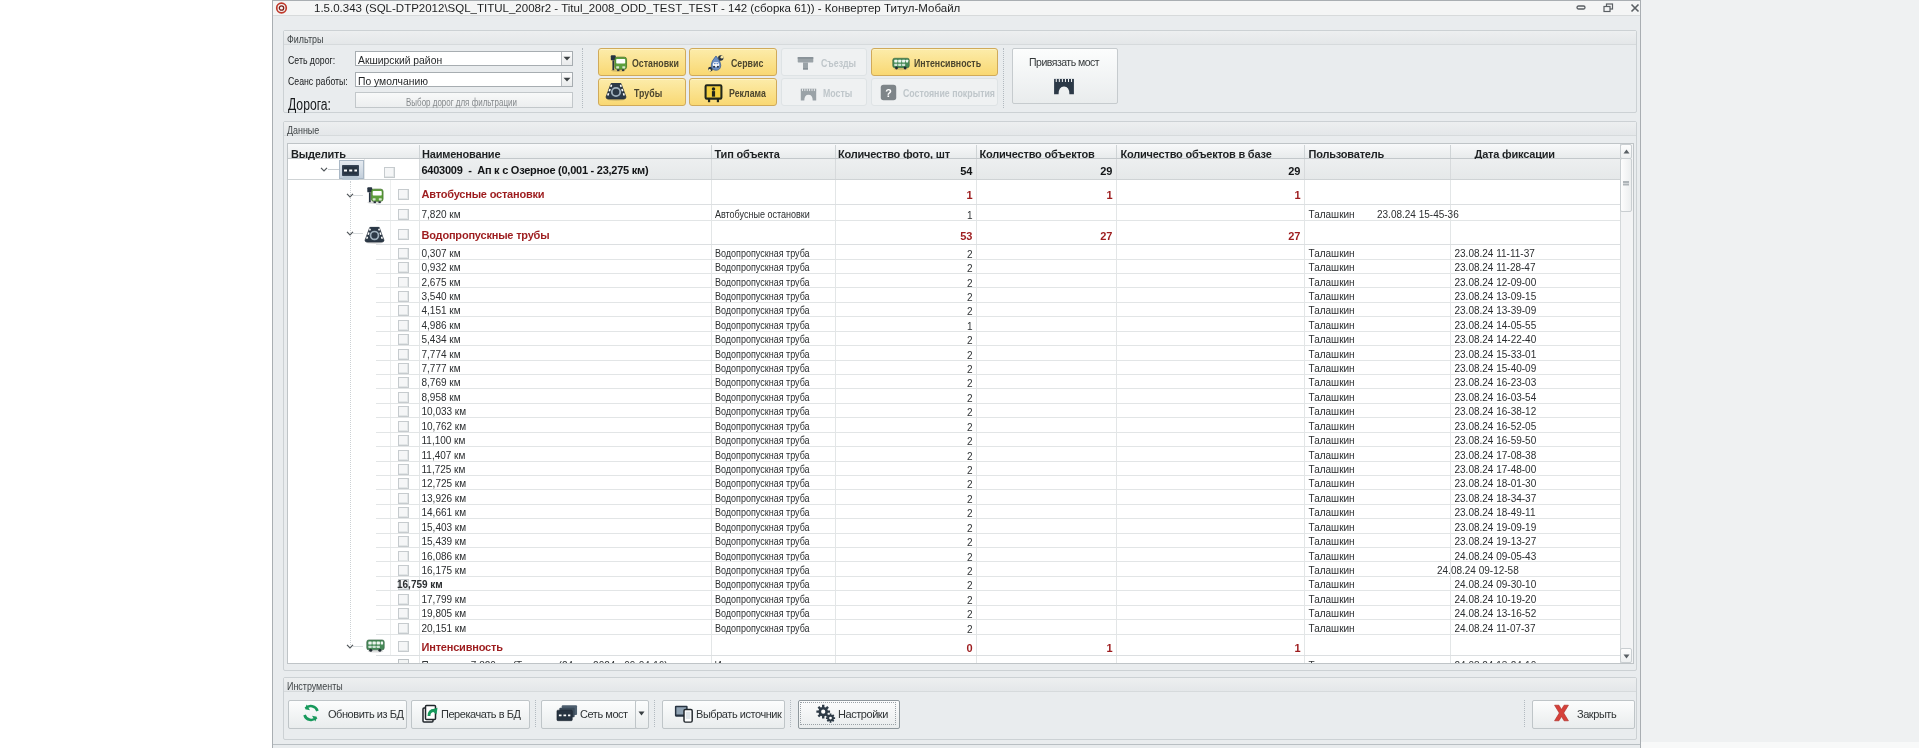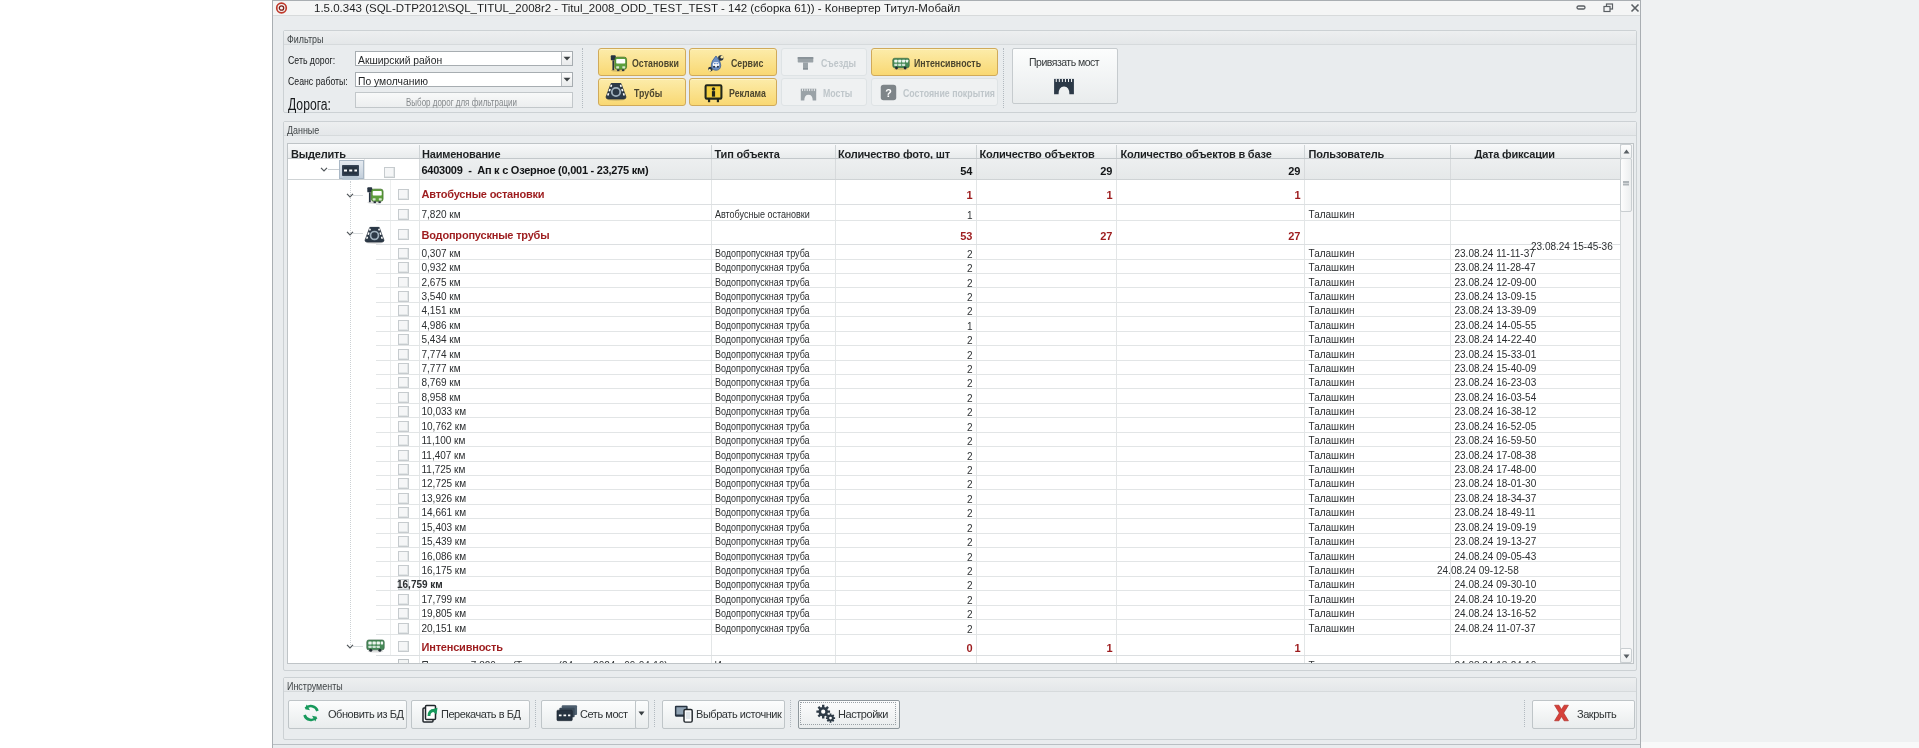--- a/index.html
+++ b/index.html
@@ -299,21 +299,21 @@
     <span style="position:absolute;right:0;font-weight:bold;color:#9d1c1e;font-size:11px;white-space:nowrap;">1</span>
   </div>
 <div class="hline" style="left:376px;top:654.54px;width:1243.5px;background:#dcdfe1;"></div>
 <div class="cb" style="left:398px;top:208.5px;"></div>
 <div class="txt" style="left:421.5px;top:209.5px;">7,820 км</div>
 <div class="txt" style="left:714.5px;top:209.5px;"><span class="cx" style="transform:scaleX(0.9)">Автобусные остановки</span></div>
 <div class="abs" style="left:972.5px;top:209.5px;width:0;">
     <span style="position:absolute;right:0;font-size:10px;color:#303436;white-space:nowrap;">1</span>
   </div>
 <div class="txt" style="left:1308.5px;top:209.5px;">Талашкин</div>
-<div class="txt" style="left:1531px;top:209.5px;margin-top:32px;">23.08.24 15-45-36</div>
+<div class="txt" style="left:1377px;top:209.5px;">23.08.24 15-45-36</div>
 <div class="hline" style="left:376px;top:220.2px;width:1243.5px;background:#e2e5e6;"></div>
 <div class="cb" style="left:398px;top:247.71px;"></div>
 <div class="txt" style="left:421.5px;top:248.71px;">0,307 км</div>
 <div class="txt" style="left:714.5px;top:248.71px;"><span class="cx" style="transform:scaleX(0.9)">Водопропускная труба</span></div>
 <div class="abs" style="left:972.5px;top:248.71px;width:0;">
     <span style="position:absolute;right:0;font-size:10px;color:#303436;white-space:nowrap;">2</span>
   </div>
 <div class="txt" style="left:1308.5px;top:248.71px;">Талашкин</div>
 <div class="txt" style="left:1454.5px;top:248.71px;">23.08.24 11-11-37</div>
 <div class="hline" style="left:376px;top:258.62px;width:1243.5px;background:#e2e5e6;"></div>

